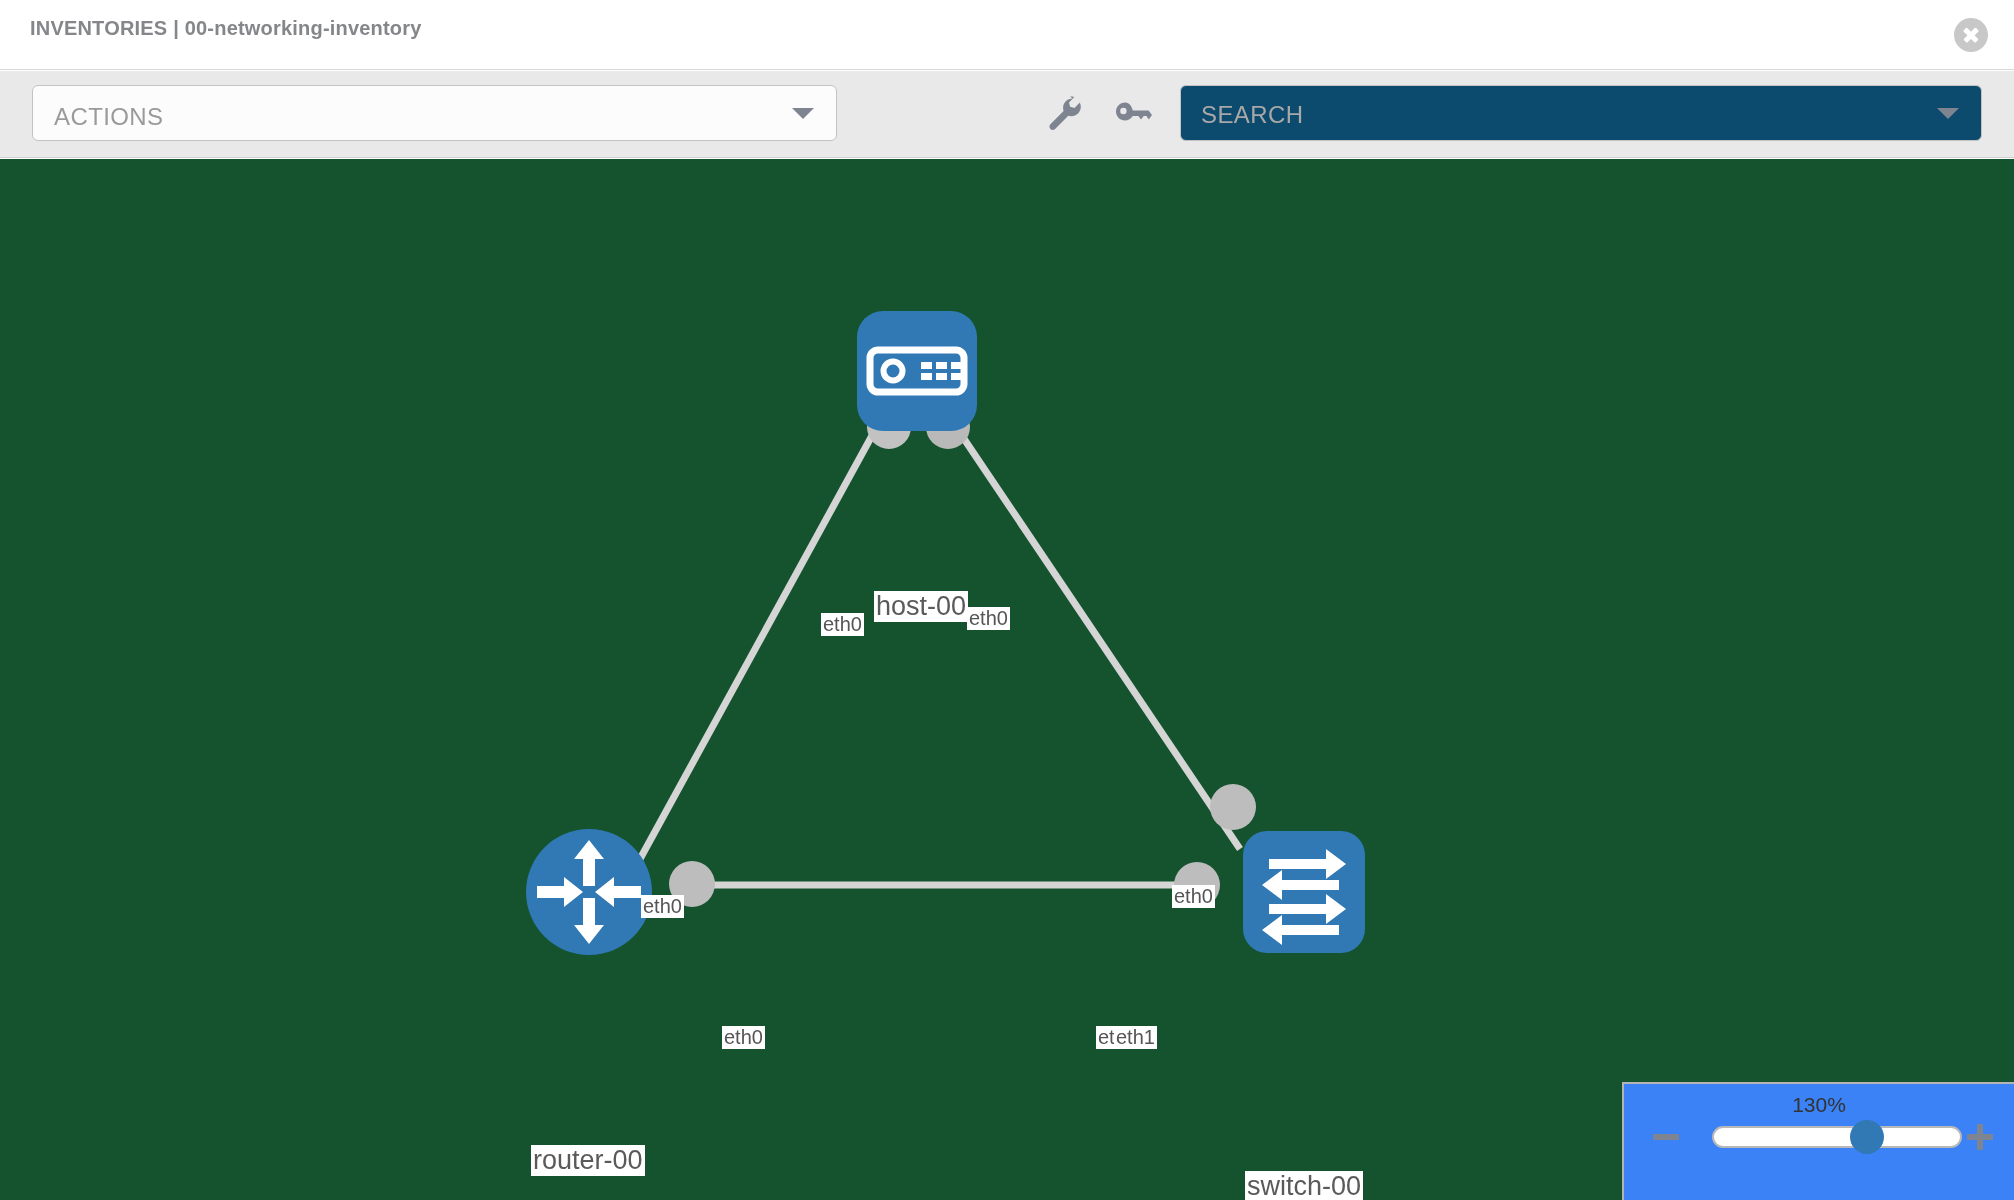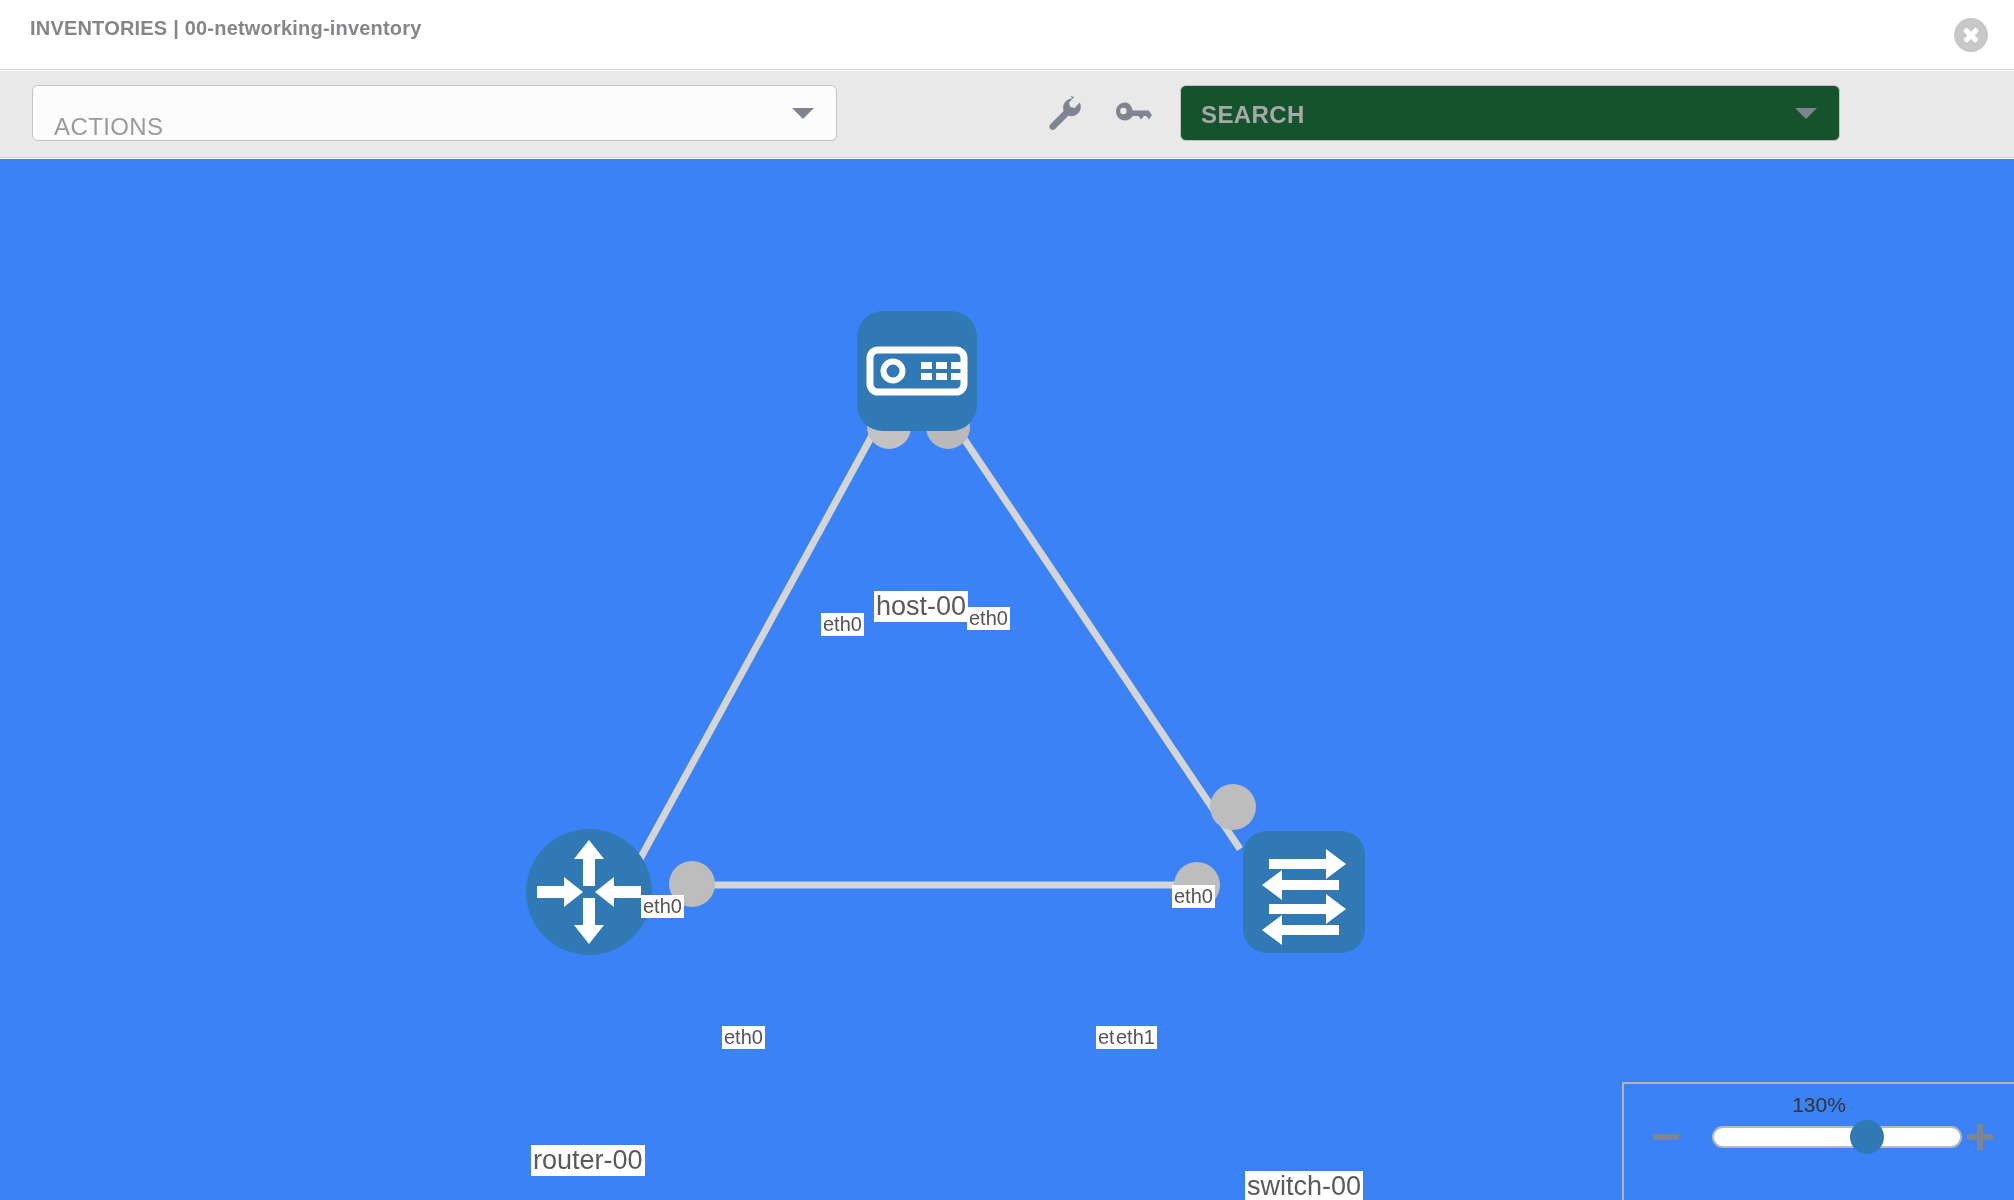--- a/index.html
+++ b/index.html
@@ -80,21 +80,21 @@
     width: 805px;
     height: 56px;
     background: #fcfcfc;
     border: 1px solid #c3c3c3;
     border-radius: 6px;
     cursor: pointer;
   }
   .actions-label {
     position: absolute;
     left: 21px;
-    top: 27px;
+    top: 17px;
     font-size: 24px;
     color: #9a9a9a;
     letter-spacing: 0.4px;
   }
   .caret {
     position: absolute;
     right: 22px;
     top: 50%;
     margin-top: -5px;
     width: 0; height: 0;
@@ -111,44 +111,43 @@
     cursor: pointer;
   }
   .tool-icon svg { display: block; width: 100%; height: 100%; }
   .icon-wrench { left: 1042px; }
   .icon-key    { left: 1110px; }
 
   .search-box {
     position: absolute;
     left: 1180px;
     top: 14px;
-    width: 660px;
+    width: 802px;
     height: 56px;
-    background: #14532d;
+    background: #0c4a6e;
     border: 1px solid #c3c3c3;
     border-radius: 6px;
     cursor: text;
-    font-weight: bold;
   }
   .search-placeholder {
     position: absolute;
     left: 20px;
     top: 15px;
     font-size: 24px;
     color: #a8a8a8;
     letter-spacing: 0.4px;
   }
 
   
   .canvas {
     position: absolute;
     left: 0; top: 159px;
     width: 2014px;
     height: 1041px;
-    background: #3b82f6;
+    background: #14532d;
     overflow: hidden;
     padding-left: 25px;
   }
   .topology-svg {
     position: absolute;
     left: 0; top: 0;
     width: 2014px;
     height: 1041px;
   }
 

